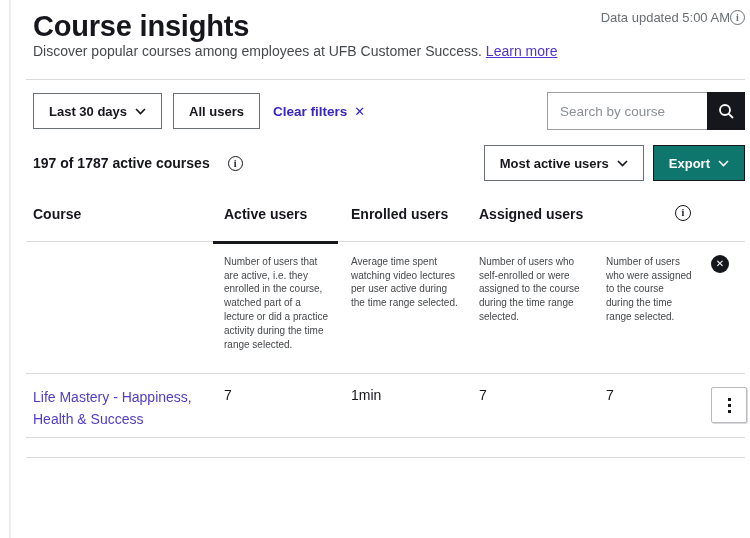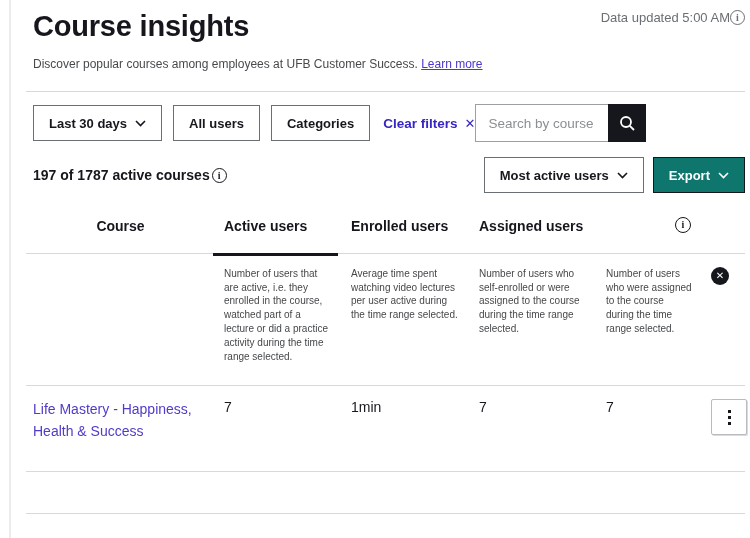--- a/index.html
+++ b/index.html
@@ -53,40 +53,40 @@
     border-radius: 50%;
     font-size: 10px;
     font-weight: 700;
     font-family: "Liberation Serif", serif;
     line-height: 1;
     flex: 0 0 auto;
   }
   .data-updated .info-icon { color: #6a6f73; }
 
   .subtitle {
-    margin-top: 14px;
     padding-left: 11px;
-    font-size: 12px;
+    font-size: 14px;
     color: #474a4d;
   }
   .link {
     color: #4f35cb;
     text-decoration: underline;
     cursor: pointer;
   }
 
   .divider-top {
     margin: 20px 0 0 4px;
     height: 1px;
     background: #d8d9db;
   }
 
   
   .filter-bar {
     display: flex;
+    justify-content: space-between;
     align-items: center;
     margin-top: 12px;
     padding-left: 11px;
   }
   .filter-group { display: flex; align-items: center; gap: 11px; }
   .btn {
     display: inline-flex;
     align-items: center;
     justify-content: center;
     gap: 8px;
@@ -108,21 +108,21 @@
     margin-left: 2px;
     font-size: 13.5px;
     font-weight: 700;
     color: #3726c4;
     cursor: pointer;
   }
   .clear-x { font-size: 13px; font-weight: 400; }
 
   .search-wrap { display: flex; align-items: stretch; }
   .search-input {
-    width: 133px;
+    width: 160px;
     height: 38px;
     border: 1px solid #9da0a3;
     border-right: none;
     padding: 0 12px;
     font-family: inherit;
     font-size: 13.5px;
     color: #16161d;
     outline: none;
   }
   .search-input::placeholder { color: #8b8f93; }
@@ -141,21 +141,21 @@
   .summary-row {
     display: flex;
     justify-content: space-between;
     align-items: center;
     margin-top: 15px;
     padding-left: 11px;
   }
   .summary-text {
     display: flex;
     align-items: flex-end;
-    gap: 2px;
+    gap: 18px;
     font-size: 14px;
     font-weight: 700;
     color: #16161d;
   }
   .summary-text .info-icon { color: #16161d; font-weight: 700; }
   .controls-group { display: flex; align-items: center; gap: 9px; }
   .btn-dark {
     background: #0f766e;
     border-color: #16161d;
     color: #fff;
@@ -174,21 +174,21 @@
     padding-bottom: 17px;
   }
   .th {
     font-size: 14px;
     font-weight: 700;
     color: #16161d;
     line-height: 1.35;
     padding-right: 16px;
     position: relative;
   }
-  .th-course { padding-left: 7px; text-align: center; }
+  .th-course { padding-left: 7px; }
   .th-active .sort-underline {
     position: absolute;
     left: -11px;
     bottom: -20px;
     width: 125px;
     height: 3px;
     background: #16161d;
   }
   .th-info {
     display: flex;
@@ -225,21 +225,21 @@
     font-size: 10px;
     font-weight: 700;
     line-height: 1;
     cursor: pointer;
     padding: 0;
     font-family: inherit;
   }
 
   .t-row {
     border-bottom: 1px solid #d8d9db;
-    padding: 13px 0 28px 0;
+    padding: 13px 0 6px 0;
   }
   .cell {
     font-size: 14px;
     color: #16161d;
     padding-right: 16px;
   }
   .cell-course {
     padding-left: 7px;
     font-size: 14px;
     line-height: 1.55;
@@ -294,23 +294,20 @@
     <div class="filter-bar">
       <div class="filter-group">
         <button class="btn">
           <span>Last 30 days</span>
           <svg class="chev" width="11" height="7" viewBox="0 0 11 7">
               <polyline points="1,1 5.5,5.5 10,1" fill="none" stroke="#16161d" stroke-width="1.6"></polyline>
             </svg>
         </button>
         <button class="btn">
           <span>All users</span>
-        </button>
-        <button class="btn">
-          <span>Categories</span>
         </button>
         <span class="clear-filters">
           <span>Clear filters</span>
           <span class="clear-x">✕</span>
         </span>
       </div>
       <div class="search-wrap">
         <input class="search-input" type="text" placeholder="Search by course" style="">
         <button class="search-btn">
           <svg width="17" height="17" viewBox="0 0 17 17">

